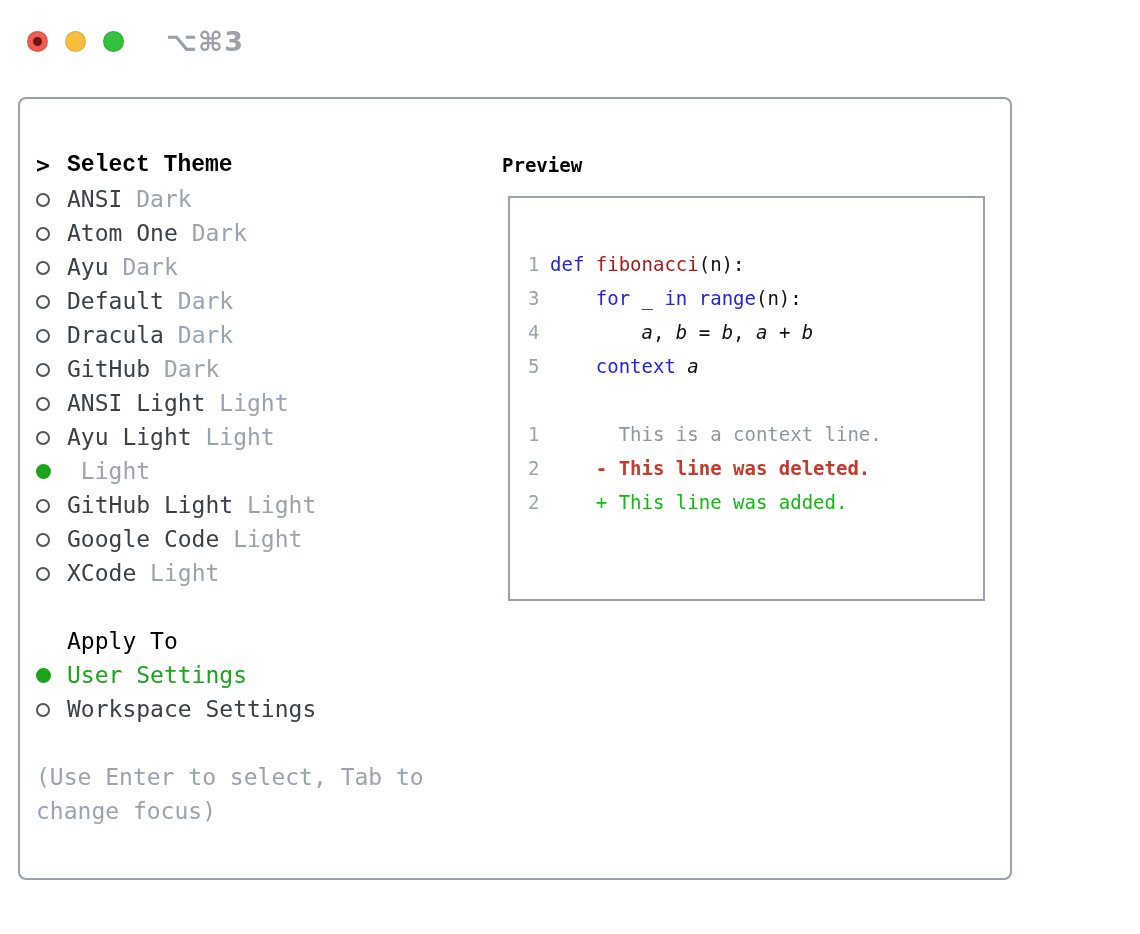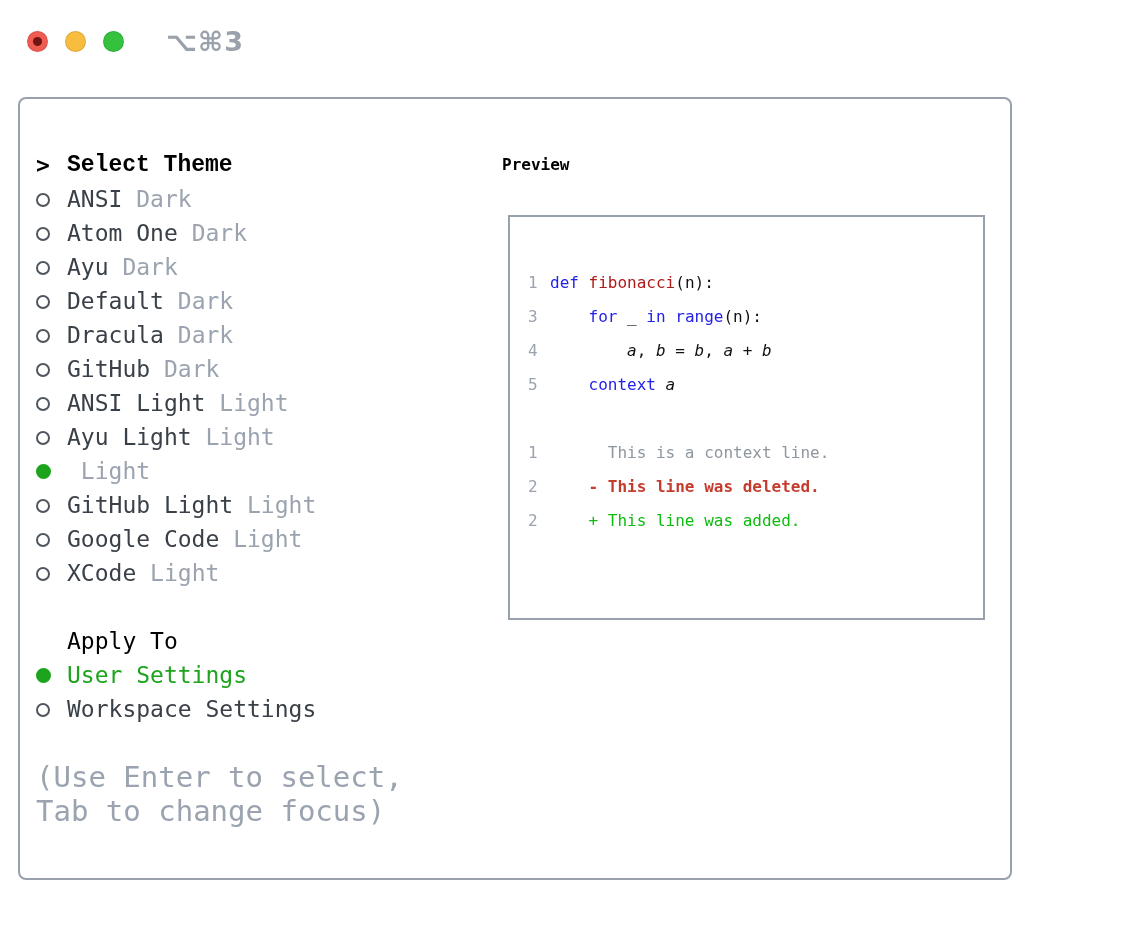--- a/index.html
+++ b/index.html
@@ -24,26 +24,26 @@
   .bullet{display:inline-block;flex:0 0 31px;width:31px;}
   .circle{display:inline-block;width:14px;height:14px;border-radius:50%;box-sizing:border-box;border:2px solid var(--outline);}
   .circle.sel{width:15px;height:15px;background:var(--green);border-color:var(--green);}
   .prompt{font-weight:700;color:#000;}
   .title{font-weight:700;color:#000;font-family:Liberation Mono, monospace;}
   .apply-title{color:#000;}
   .name{color:var(--text);text-align:right;}
   .name.sel{color:var(--green);}
   .tag{color:var(--muted);margin-left:1ch;text-align:center;}
   .sel-row{cursor:pointer;}
-  .help{margin-top:34px;width:420px;line-height:34px;font-size:29px;color:var(--muted);white-space:pre-wrap;}
+  .help{margin-top:34px;width:420px;line-height:34px;font-size:23px;color:var(--muted);white-space:pre-wrap;}
 
   
-  .right-col{position:absolute;left:482px;top:49px;font-size:16px;}
+  .right-col{position:absolute;left:482px;top:49px;font-size:19px;}
   .pv-title{height:34px;line-height:34px;font-weight:700;color:#000;}
-  .pv-box{margin-left:6px;margin-top:33px;width:477px;height:405px;box-sizing:border-box;border:2px solid var(--border);padding:49px 0 0 18px;background:#fff;}
+  .pv-box{margin-left:6px;margin-top:14px;width:477px;height:405px;box-sizing:border-box;border:2px solid var(--border);padding:49px 0 0 18px;background:#fff;}
   .pv-line{height:34px;line-height:34px;white-space:pre;}
   .gutter{display:inline-block;width:22px;color:var(--muted);}
   .tok-kw{color:var(--kw);}
   .tok-fn{color:var(--fn);}
   .tok-plain{color:var(--code);}
   .tok-var{color:var(--code);font-style:italic;}
   .diff-context{color:var(--ctx);}
   .diff-deleted{color:var(--deleted);font-weight:bold;}
   .diff-added{color:var(--added);}
 </style>

